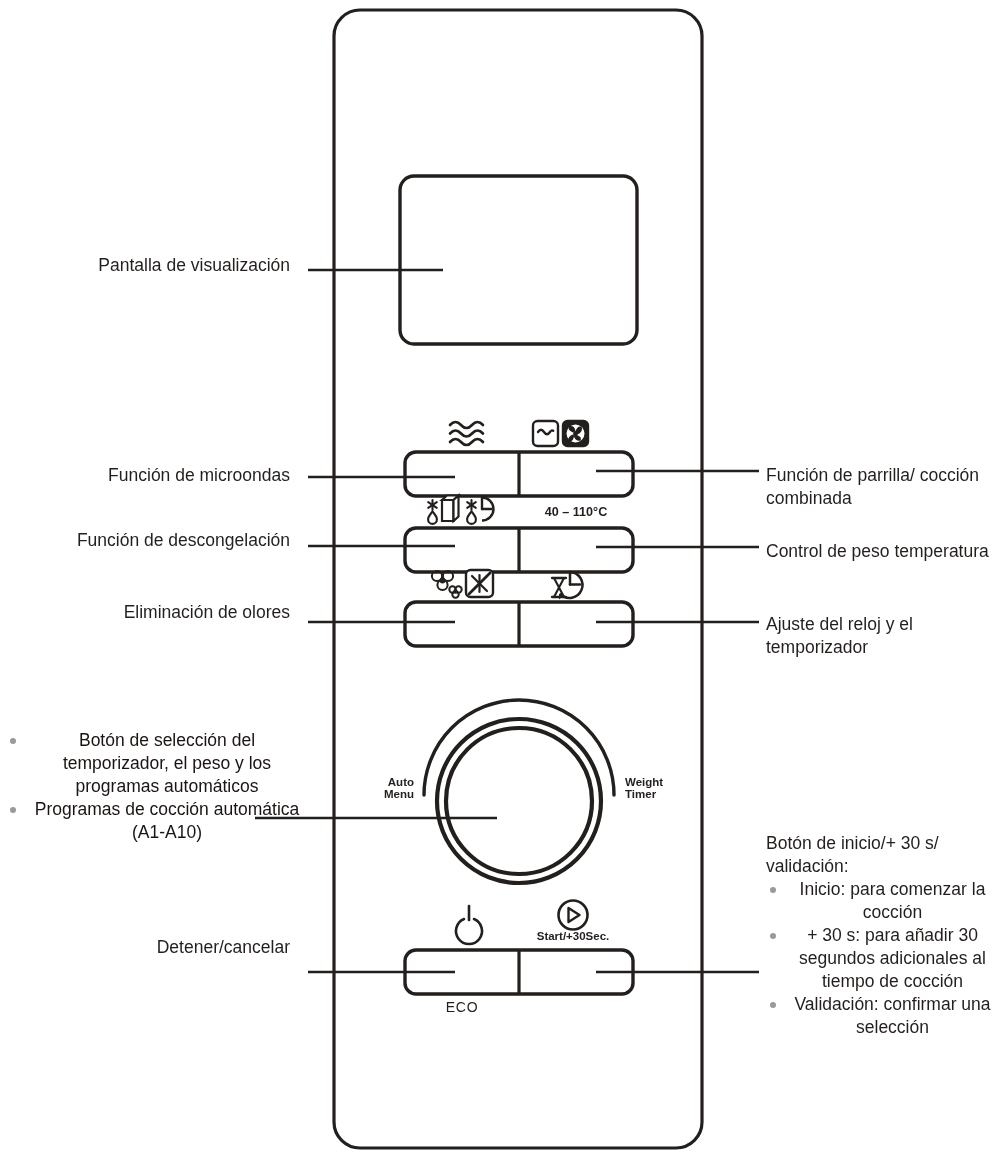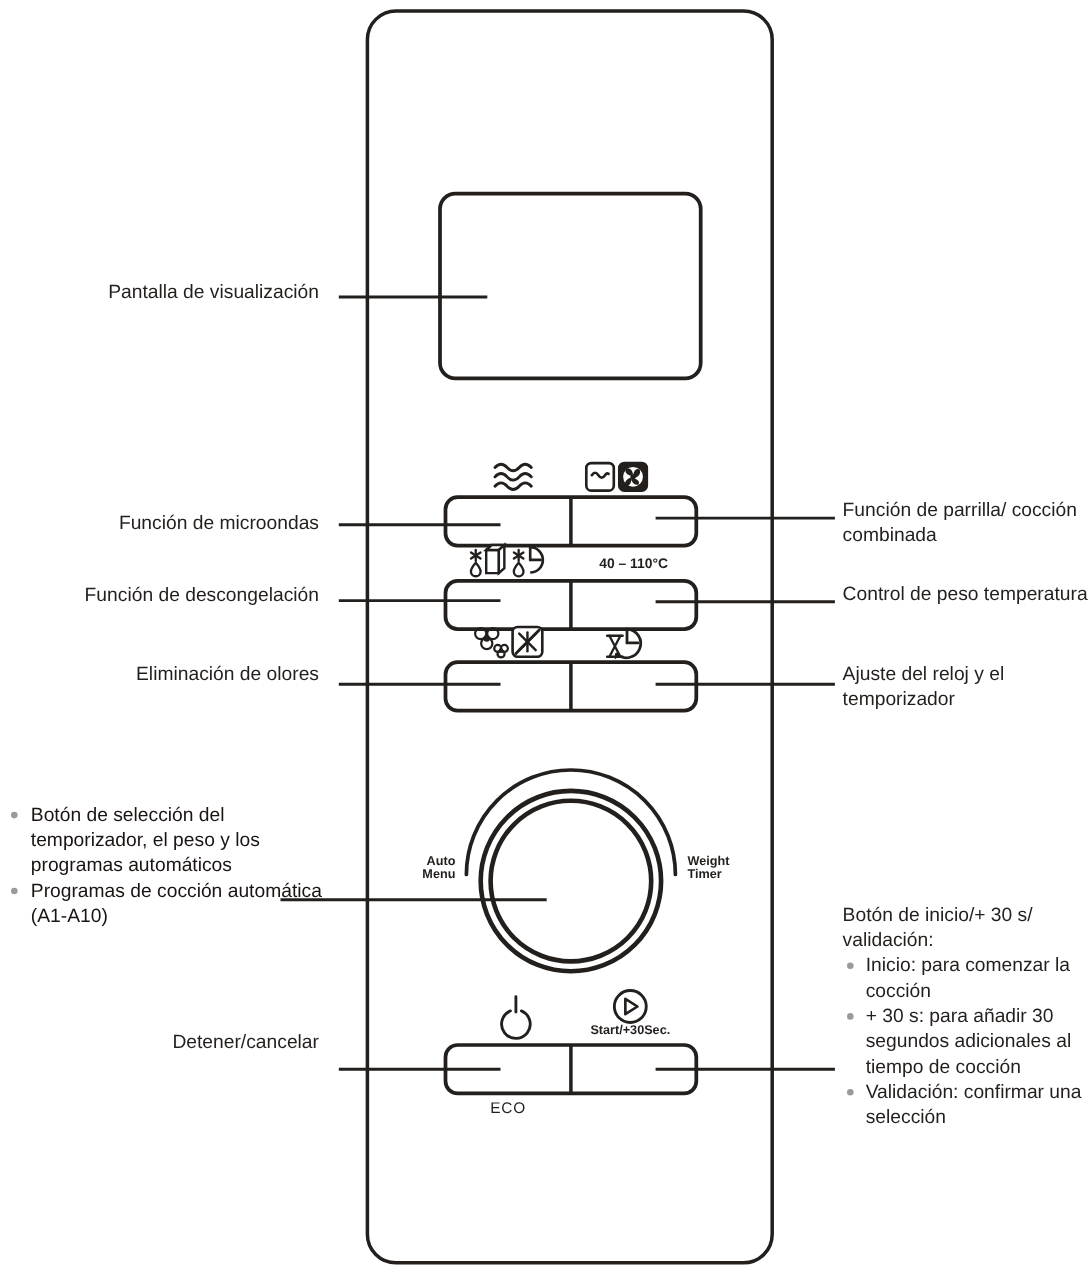--- a/index.html
+++ b/index.html
@@ -20,21 +20,21 @@
     left: 0; top: 0;
     width: 992px;
     height: 1159px;
   }
   .callout {
     position: absolute;
     font-size: 17.5px;
     line-height: 23px;
     color: #231f1d;
   }
-  .callout.right { text-align: left; }
+  .callout.right { text-align: left; margin-top: 12px; }
   .callout.left  { text-align: right; }
 
   .cl-display   { right: 702px; top: 254px; width: 340px; }
   .cl-micro     { right: 702px; top: 464px; width: 340px; }
   .cl-defrost   { right: 702px; top: 529px; width: 340px; }
   .cl-odor      { right: 702px; top: 601px; width: 340px; }
   .cl-stop      { right: 702px; top: 936px; width: 340px; }
 
   .cr-grill     { left: 766px; top: 452px; width: 226px; }
   .cr-lowtemp   { left: 766px; top: 528px; width: 226px; }
@@ -46,20 +46,21 @@
     left: 6px;
     top: 729px;
     width: 300px;
     font-size: 17.5px;
     line-height: 23px;
   }
   ul.bl {
     margin: 0;
     padding: 0;
     list-style: none;
+    text-align: center;
   }
   ul.bl li {
     position: relative;
     padding-left: 22px;
     margin: 0 0 0 0;
   }
   ul.bl li::before {
     content: "";
     position: absolute;
     left: 4px;

